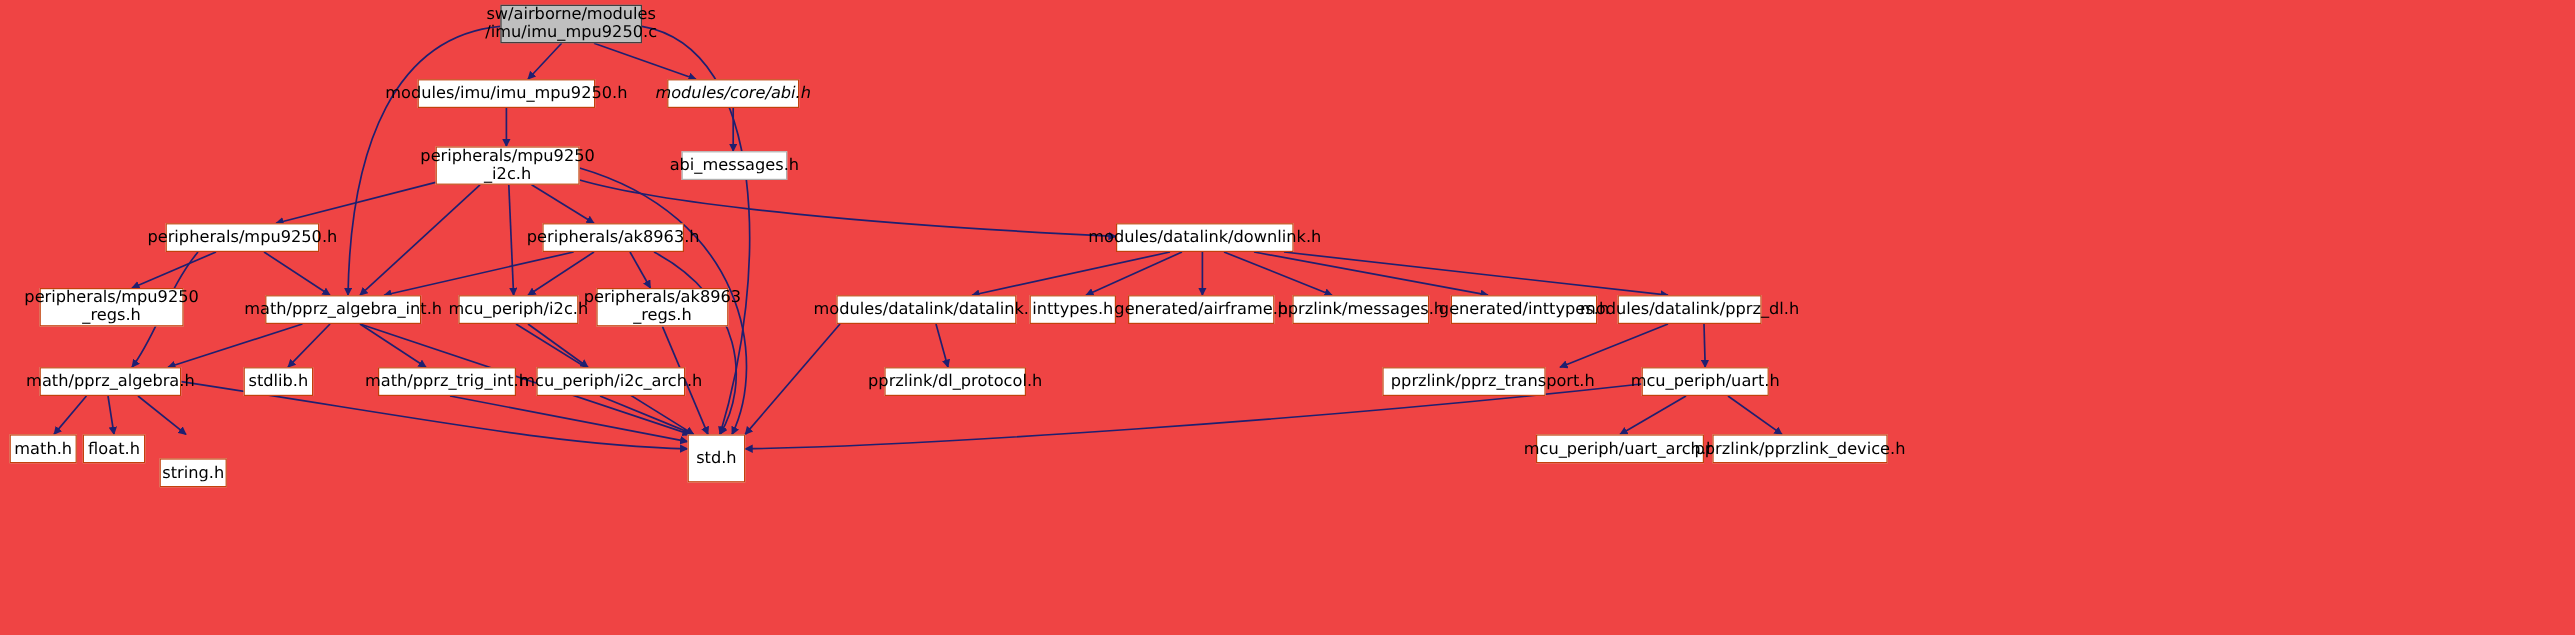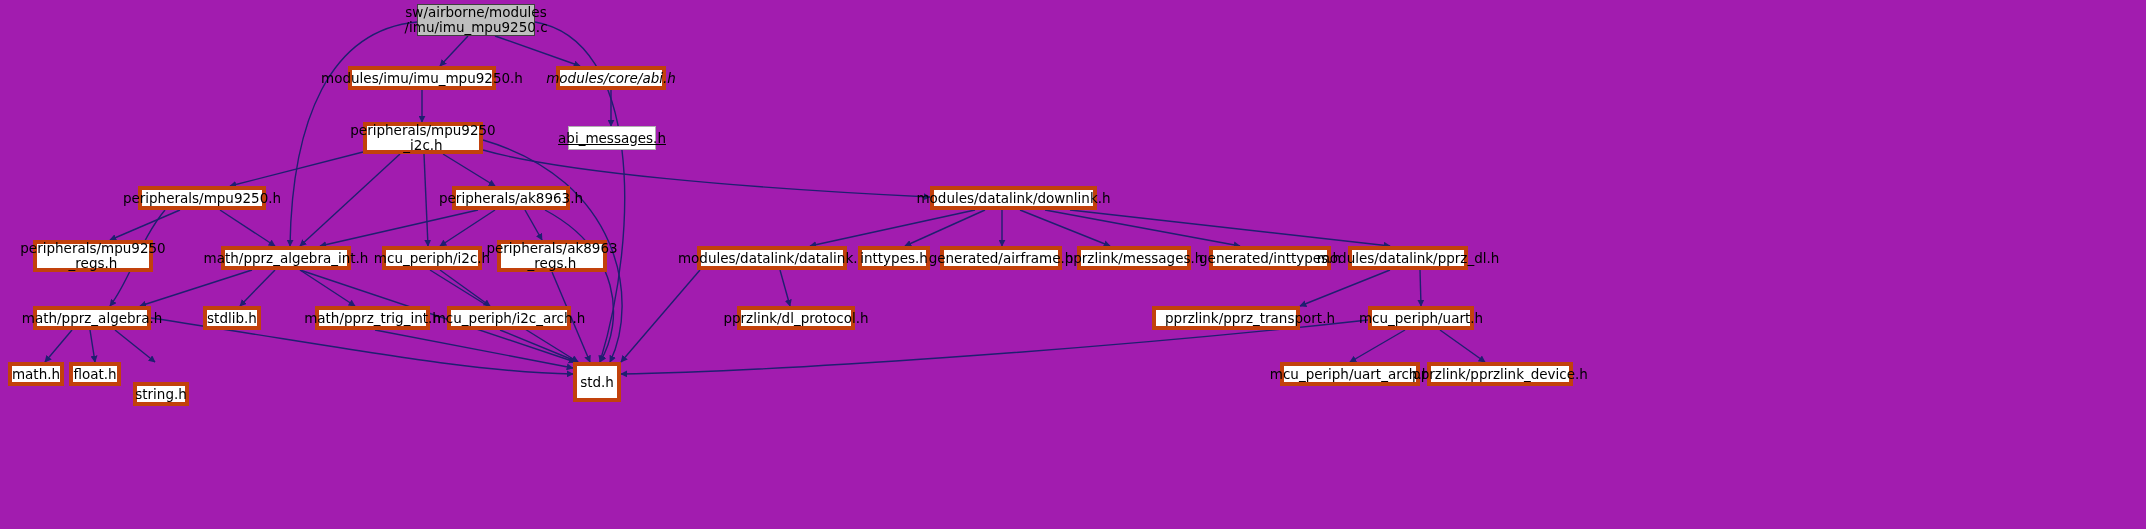--- a/index.html
+++ b/index.html
@@ -4,54 +4,53 @@
 <style>
   html, body {
     margin: 0;
     padding: 0;
     background: #ffffff;
   }
   #graph {
     position: relative;
     width: 2146px;
     height: 529px;
-    background: #a21caf;
+    background: #ef4444;
     font-family: "DejaVu Sans", "Liberation Sans", sans-serif;
     overflow: hidden;
   }
   svg.edges {
     position: absolute;
     left: 0;
     top: 0;
     width: 2146px;
     height: 529px;
     pointer-events: none;
   }
   .node {
     position: absolute;
     box-sizing: border-box;
-    border: 4px solid #c2410c;
+    border: 1px solid #c2410c;
     background: #ffffff;
     color: #000000;
     font-size: 13.5px;
     line-height: 15px;
     text-align: center;
     display: flex;
     align-items: center;
     justify-content: center;
     white-space: pre;
     z-index: 2;
   }
   .node.root {
     background: #bfbfbf;
     border: 1px solid #404040;
   }
   .node.faint {
     border: 1px solid #b0b0b0;
-    text-decoration: underline;
   }
   .node-label {
     display: block;
     white-space: pre-line;
   }
 </style>
 </head>
 <body>
 
 <div id="graph">
@@ -114,39 +113,39 @@
   <div id="node-layer">
       <div class="node root" style="left: 417px; top: 4px; width: 118px; height: 32px;"><span class="node-label">sw/airborne/modules
 /imu/imu_mpu9250.c</span></div>
       <div class="node" style="left: 348px; top: 66px; width: 148px; height: 24px;"><span class="node-label">modules/imu/imu_mpu9250.h</span></div>
       <div class="node" style="left: 556px; top: 66px; width: 110px; height: 24px; font-style: italic;"><span class="node-label">modules/core/abi.h</span></div>
       <div class="node faint" style="left: 568px; top: 126px; width: 88px; height: 24px;"><span class="node-label">abi_messages.h</span></div>
       <div class="node" style="left: 363px; top: 122px; width: 120px; height: 32px;"><span class="node-label">peripherals/mpu9250
 _i2c.h</span></div>
       <div class="node" style="left: 138px; top: 186px; width: 128px; height: 24px;"><span class="node-label">peripherals/mpu9250.h</span></div>
       <div class="node" style="left: 452px; top: 186px; width: 118px; height: 24px;"><span class="node-label">peripherals/ak8963.h</span></div>
-      <div class="node" style="left: 930px; top: 186px; width: 167px; height: 24px;"><span class="node-label">modules/datalink/downlink.h</span></div>
+      <div class="node" style="left: 930px; top: 186px; width: 148px; height: 24px;"><span class="node-label">modules/datalink/downlink.h</span></div>
       <div class="node" style="left: 33px; top: 240px; width: 120px; height: 32px;"><span class="node-label">peripherals/mpu9250
 _regs.h</span></div>
       <div class="node" style="left: 221px; top: 246px; width: 130px; height: 24px;"><span class="node-label">math/pprz_algebra_int.h</span></div>
       <div class="node" style="left: 382px; top: 246px; width: 100px; height: 24px;"><span class="node-label">mcu_periph/i2c.h</span></div>
       <div class="node" style="left: 497px; top: 240px; width: 110px; height: 32px;"><span class="node-label">peripherals/ak8963
 _regs.h</span></div>
       <div class="node" style="left: 697px; top: 246px; width: 150px; height: 24px;"><span class="node-label">modules/datalink/datalink.h</span></div>
       <div class="node" style="left: 858px; top: 246px; width: 72px; height: 24px;"><span class="node-label">inttypes.h</span></div>
       <div class="node" style="left: 940px; top: 246px; width: 122px; height: 24px;"><span class="node-label">generated/airframe.h</span></div>
       <div class="node" style="left: 1077px; top: 246px; width: 114px; height: 24px;"><span class="node-label">pprzlink/messages.h</span></div>
       <div class="node" style="left: 1209px; top: 246px; width: 122px; height: 24px;"><span class="node-label">generated/inttypes.h</span></div>
       <div class="node" style="left: 1348px; top: 246px; width: 120px; height: 24px;"><span class="node-label">modules/datalink/pprz_dl.h</span></div>
       <div class="node" style="left: 33px; top: 306px; width: 118px; height: 24px;"><span class="node-label">math/pprz_algebra.h</span></div>
       <div class="node" style="left: 203px; top: 306px; width: 58px; height: 24px;"><span class="node-label">stdlib.h</span></div>
       <div class="node" style="left: 315px; top: 306px; width: 115px; height: 24px;"><span class="node-label">math/pprz_trig_int.h</span></div>
       <div class="node" style="left: 447px; top: 306px; width: 124px; height: 24px;"><span class="node-label">mcu_periph/i2c_arch.h</span></div>
       <div class="node" style="left: 737px; top: 306px; width: 118px; height: 24px;"><span class="node-label">pprzlink/dl_protocol.h</span></div>
-      <div class="node" style="left: 1152px; top: 306px; width: 148px; height: 24px; padding-left: 48px;"><span class="node-label">pprzlink/pprz_transport.h</span></div>
+      <div class="node" style="left: 1152px; top: 306px; width: 136px; height: 24px; padding-left: 48px;"><span class="node-label">pprzlink/pprz_transport.h</span></div>
       <div class="node" style="left: 1368px; top: 306px; width: 106px; height: 24px;"><span class="node-label">mcu_periph/uart.h</span></div>
       <div class="node" style="left: 8px; top: 362px; width: 56px; height: 24px;"><span class="node-label">math.h</span></div>
       <div class="node" style="left: 69px; top: 362px; width: 52px; height: 24px;"><span class="node-label">float.h</span></div>
       <div class="node" style="left: 133px; top: 362px; width: 56px; height: 24px; margin-top: 20px;"><span class="node-label">string.h</span></div>
       <div class="node" style="left: 573px; top: 362px; width: 48px; height: 40px;"><span class="node-label">std.h</span></div>
       <div class="node" style="left: 1280px; top: 362px; width: 140px; height: 24px;"><span class="node-label">mcu_periph/uart_arch.h</span></div>
       <div class="node" style="left: 1427px; top: 362px; width: 146px; height: 24px;"><span class="node-label">pprzlink/pprzlink_device.h</span></div>
     </div>
 
 </div>

